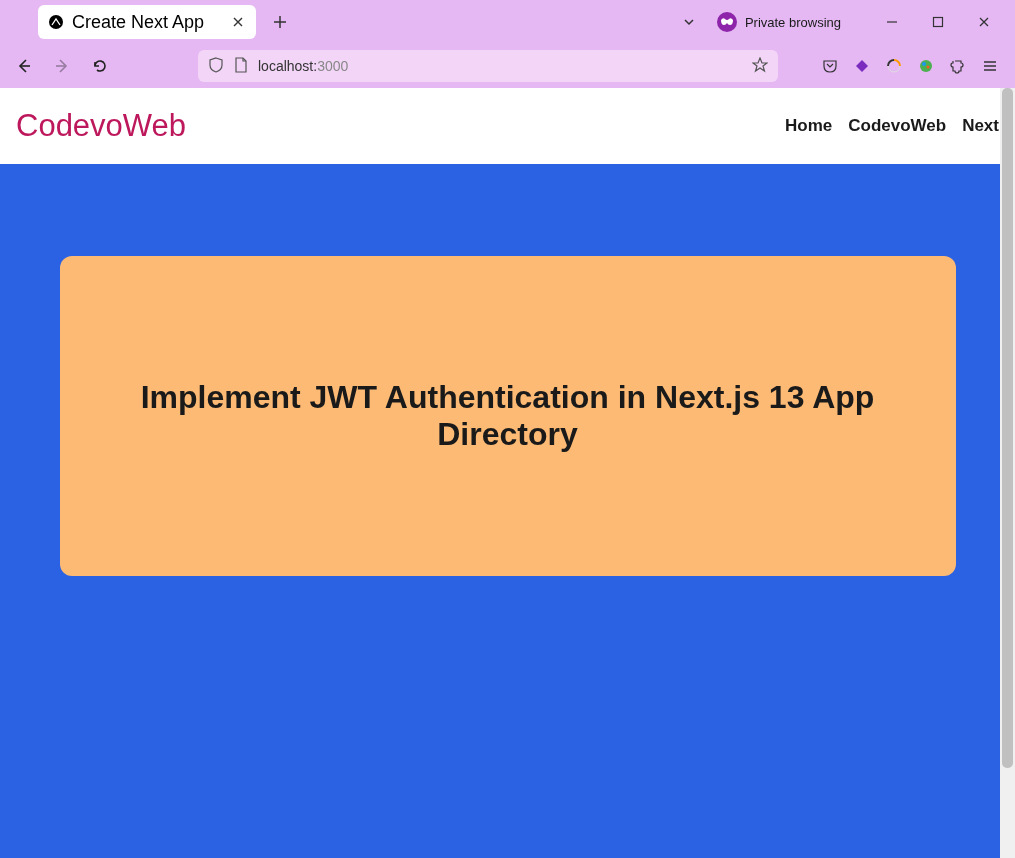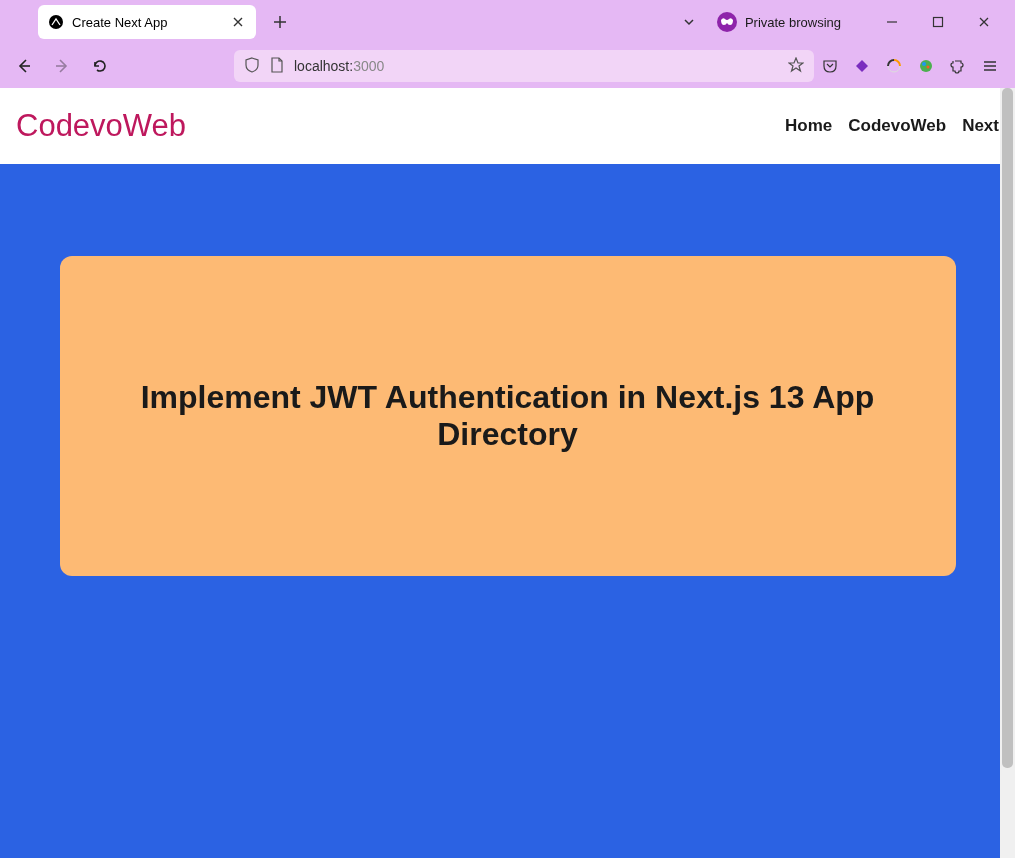--- a/index.html
+++ b/index.html
@@ -26,21 +26,21 @@
     }
     .tab {
       background: #fff;
       border-radius: 6px;
       height: 34px;
       width: 218px;
       display: flex;
       align-items: center;
       padding: 16px 10px;
       gap: 8px;
-      font-size: 13px;
+      font-size: 18px;
       color: #000;
     }
     .tab-favicon {
       width: 16px;
       height: 16px;
       display: flex;
       align-items: center;
       justify-content: center;
     }
     .tab-title { flex: 1; }
@@ -120,21 +120,21 @@
       display: flex;
       align-items: center;
       justify-content: center;
       cursor: pointer;
       border-radius: 4px;
     }
     .nav-btn.disabled { opacity: 0.4; cursor: default; }
     .url-bar {
       flex: 1;
       max-width: 580px;
-      margin-left: 112px;
+      margin-left: 76px;
       height: 32px;
       background: #f2d5f7;
       border-radius: 6px;
       display: flex;
       align-items: center;
       padding: 0 10px;
       gap: 10px;
       font-size: 14px;
     }
     .url-text { color: #333; }

